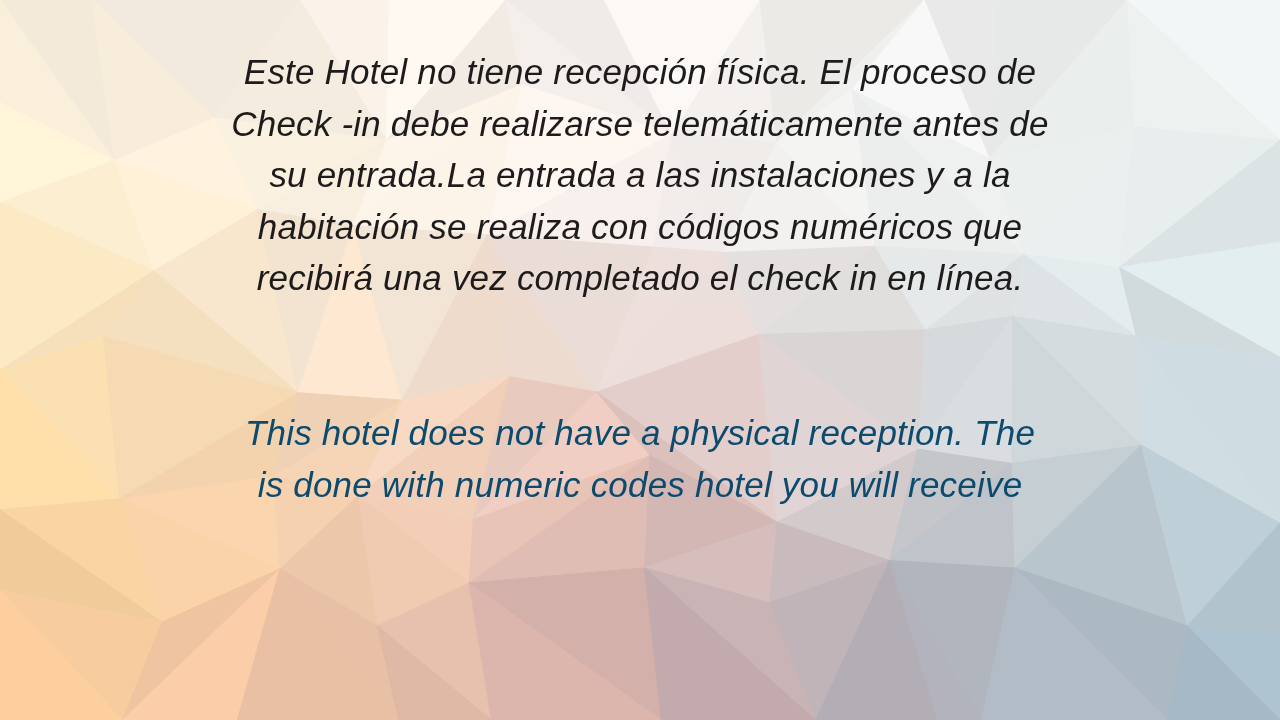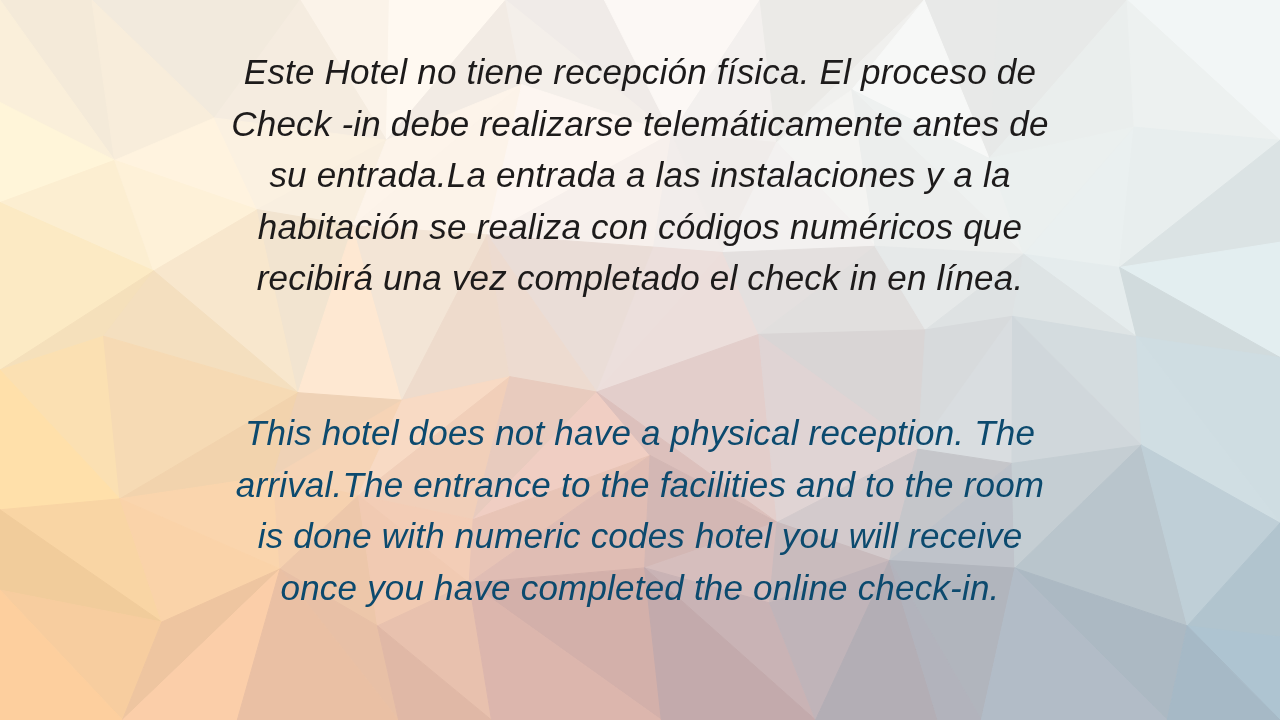--- a/index.html
+++ b/index.html
@@ -172,18 +172,16 @@
   <div class="text-block" id="para-es" style="color: rgb(29, 27, 27);">
     <div class="line">Este Hotel no tiene recepción física. El proceso de</div>
     <div class="line">Check -in debe realizarse telemáticamente antes de</div>
     <div class="line">su entrada.La entrada a las instalaciones y a la</div>
     <div class="line">habitación se realiza con códigos numéricos que</div>
     <div class="line">recibirá una vez completado el check in en línea.</div>
   </div>
 
   <div class="text-block" id="para-en" style="color: #0c4a6e;">
     <div class="line">This hotel does not have a physical reception. The</div>
-    <div class="line">arrival.The entrance to the facilities and to the room</div>
     <div class="line">is done with numeric codes hotel you will receive</div>
-    <div class="line">once you have completed the online check-in.</div>
   </div>
 
 </div>
 
 </body></html>

